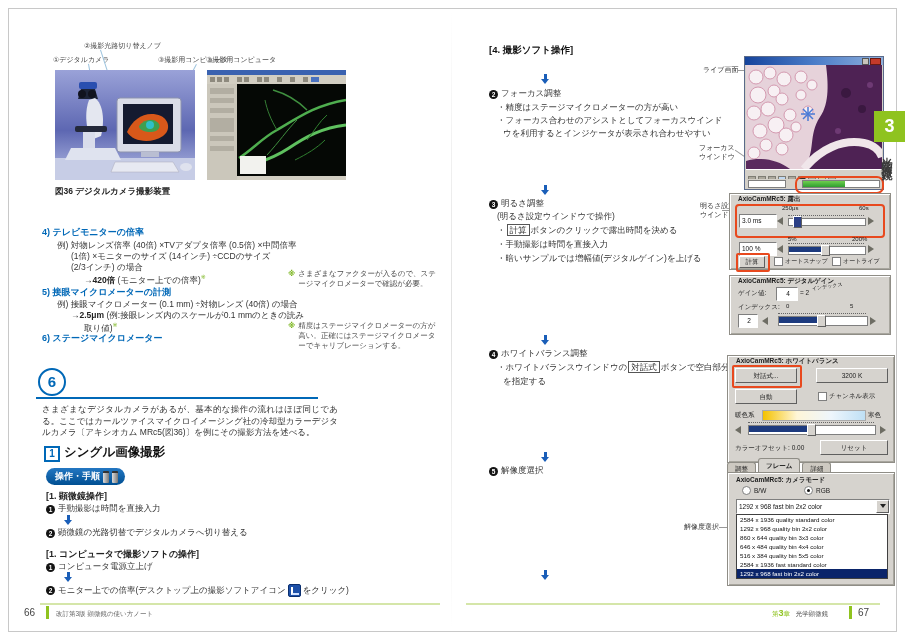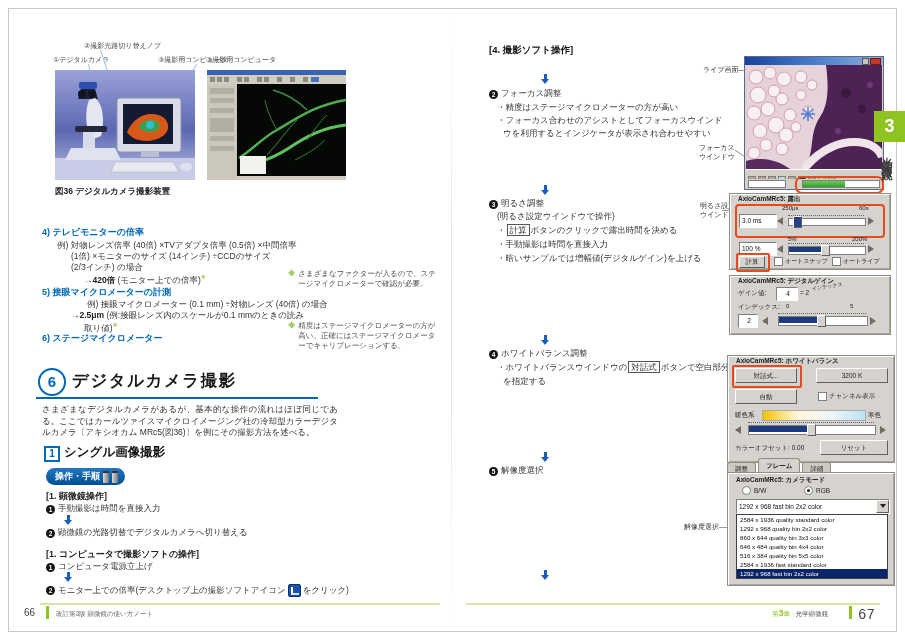--- a/index.html
+++ b/index.html
@@ -149,41 +149,40 @@
 
   <div class="t blueh" style="left:42px;top:227px;">4) テレビモニターの倍率</div>
   <div class="t body8" style="left:57px;top:241px;">例) 対物レンズ倍率 (40倍) ×TVアダプタ倍率 (0.5倍) ×中間倍率</div>
   <div class="t body8" style="left:71px;top:252px;">(1倍) ×モニターのサイズ (14インチ) ÷CCDのサイズ</div>
   <div class="t body8" style="left:71px;top:263px;">(2/3インチ) の場合</div>
   <div class="t body8" style="left:84px;top:274px;">
     <span>→</span><span class="b" style="color:#222;">420倍</span><span> (モニター上での倍率)</span><sup style="color:#7ab51d;font-size:6px;">※</sup>
   </div>
 
   <div class="t blueh" style="left:42px;top:287px;">5) 接眼マイクロメーターの計測</div>
-  <div class="t body8" style="left:57px;top:300px;margin-left:30px;">例) 接眼マイクロメーター (0.1 mm) ÷対物レンズ (40倍) の場合</div>
+  <div class="t body8" style="left:57px;top:300px;">例) 接眼マイクロメーター (0.1 mm) ÷対物レンズ (40倍) の場合</div>
   <div class="t body8" style="left:71px;top:311px;">
     <span>→</span><span class="b" style="color:#222;">2.5μm</span><span> (例:接眼レンズ内のスケールが0.1 mmのときの読み</span>
   </div>
   <div class="t body8" style="left:84px;top:322px;">
     <span>取り値)</span><sup style="color:#7ab51d;font-size:6px;">※</sup>
   </div>
 
   <div class="t blueh" style="left:42px;top:333px;">6) ステージマイクロメーター</div>
 
   <div class="note" style="left:288px;top:269px;">
     <span class="mk">※</span>
     <span>さまざまなファクターが入るので、ステージマイクロメーターで確認が必要。</span>
   </div>
   <div class="note" style="left:288px;top:321px;">
     <span class="mk">※</span>
     <span>精度はステージマイクロメーターの方が高い。正確にはステージマイクロメーターでキャリブレーションする。</span>
   </div>
 
   <div class="t" style="left:38px;top:368px;width:24px;height:24px;border:2px solid #0068b7;border-radius:50%;color:#0068b7;font-size:15px;font-weight:bold;line-height:24px;text-align:center;">6</div>
-  <div class="t b" style="left:72px;top:371px;font-size:16.5px;letter-spacing:1.5px;color:#1a1a1a;">デジタルカメラ撮影</div>
   <div class="t" style="left:36px;top:397px;width:282px;height:2px;background:#0068b7;"></div>
 
   <div class="t body8 wrap" style="left:42px;top:404px;width:296px;line-height:11.5px;text-align:justify;">さまざまなデジタルカメラがあるが、基本的な操作の流れはほぼ同じである。ここではカールツァイスマイクロイメージング社の冷却型カラーデジタルカメラ〔アキシオカム MRc5(図36)〕を例にその撮影方法を述べる。</div>
 
   <div class="t" style="left:44px;top:446px;width:12px;height:12px;border:2px solid #0068b7;color:#0068b7;font-size:10px;font-weight:bold;line-height:12px;text-align:center;">1</div>
   <div class="t b" style="left:64px;top:445px;font-size:12.5px;color:#111;">シングル画像撮影</div>
 
   <div class="badge" style="left:46px;top:468px;">
     <span>操作・手順</span>
     <span class="cyl"></span>
@@ -446,14 +445,14 @@
 
   <div class="chtab" style="left:874px;top:111px;width:31px;height:31px;font-size:18px;line-height:31px;">3</div>
   <div class="vtext" style="left:879px;top:148px;">光学顕微鏡</div>
 
   <div class="footline" style="left:466px;top:603px;width:414px;"></div>
   <div class="t" style="left:772px;top:608px;font-size:6.5px;color:#555;">
     <span style="color:#8fc31f;">第</span><span style="color:#8fc31f;font-size:9px;font-weight:bold;">3</span><span style="color:#8fc31f;">章</span>
     <span style="margin-left:4px;">光学顕微鏡</span>
   </div>
   <div class="greenbar" style="left:849px;top:606px;"></div>
-  <div class="t" style="left:858px;top:607px;font-size:14px;color:#444;font-family:Liberation Mono, monospace;">67</div>
+  <div class="t" style="left:858px;top:607px;font-size:10px;color:#444;">67</div>
 </div>
 
 </body></html>

